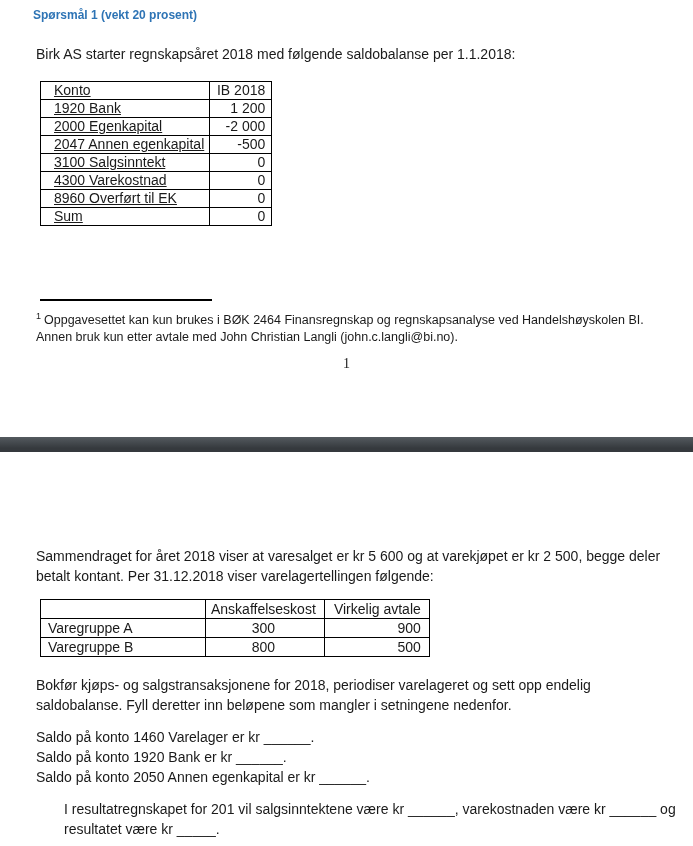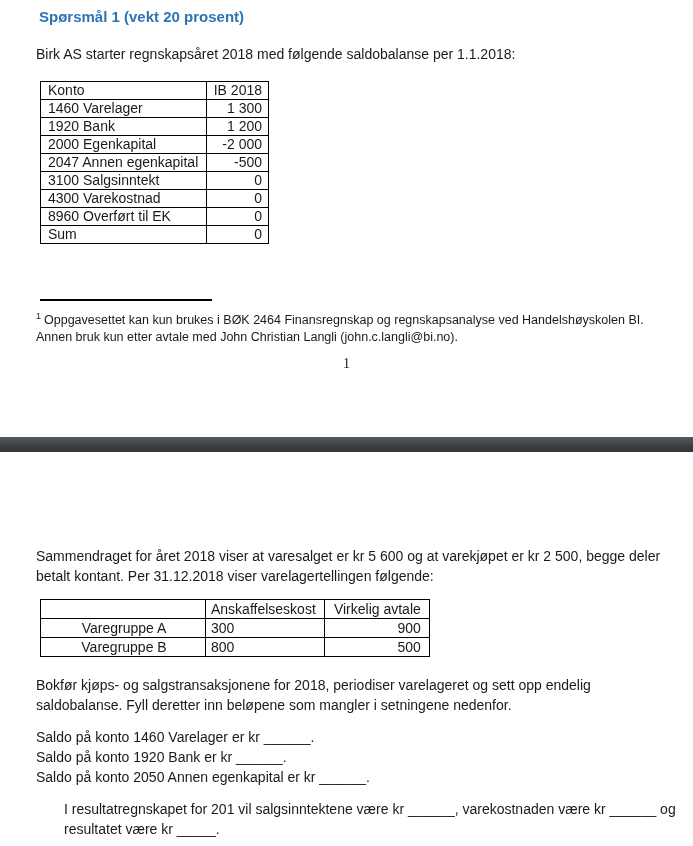--- a/index.html
+++ b/index.html
@@ -17,36 +17,36 @@
     color:var(--ink);
   }
   .page{
     position:relative;
     width:693px;
     height:846px;
     background:#ffffff;
     overflow:hidden;
   }
   .heading{
-    position:absolute;top:8px;left:39px;
-    font-size:15px;font-weight:bold;color:var(--heading-blue);
+    position:absolute;top:8px;left:33px;
+    font-size:12px;font-weight:bold;color:var(--heading-blue);
   }
   .intro{
     position:absolute;top:46px;left:36px;width:630px;
     font-size:14px;
   }
   table{border-collapse:collapse;font-size:14px;}
   td,th{border:1px solid var(--line);font-weight:normal;height:18px;line-height:17px;padding:0 5px;white-space:nowrap;}
   .t1{position:absolute;top:81px;left:40px;}
-  .t1 .c-konto{width:166px;text-align:left;padding-left:7px;}
+  .t1 .c-konto{width:166px;text-align:left;padding-left:13px;text-decoration:underline;}
   .t1 .c-ib{width:62px;text-align:right;padding-right:6px;}
   .t2{position:absolute;top:599px;left:40px;}
   .t2 td,.t2 th{height:19px;line-height:18px;}
-  .t2 .c-group{width:165px;text-align:center;padding-left:7px;}
-  .t2 .c-cost{width:115px;text-align:left;padding-right:8px;margin-top:26px;}
+  .t2 .c-group{width:165px;text-align:left;padding-left:7px;}
+  .t2 .c-cost{width:115px;text-align:center;padding-right:8px;margin-top:26px;}
   .t2 .c-value{width:105px;text-align:right;padding-right:8px;}
   .fn-rule{
     position:absolute;top:299px;left:40px;width:172px;
     border-top:2px solid var(--line);
   }
   .fn{
     position:absolute;top:308px;left:36px;width:636px;
     font-size:12.5px;line-height:17px;
   }
   .fn sup{font-size:9px;margin-right:3px;}
@@ -78,24 +78,20 @@
   <div class="intro">Birk AS starter regnskapsåret 2018 med følgende saldobalanse per 1.1.2018:</div>
 
   <table class="t1">
     <thead>
       <tr>
         <th class="c-konto">Konto</th>
         <th class="c-ib">IB 2018</th>
       </tr>
     </thead>
     <tbody>
-      <tr>
-        <td class="c-konto">1460 Varelager</td>
-        <td class="c-ib">1 300</td>
-      </tr>
       <tr>
         <td class="c-konto">1920 Bank</td>
         <td class="c-ib">1 200</td>
       </tr>
       <tr>
         <td class="c-konto">2000 Egenkapital</td>
         <td class="c-ib">-2 000</td>
       </tr>
       <tr>
         <td class="c-konto">2047 Annen egenkapital</td>

